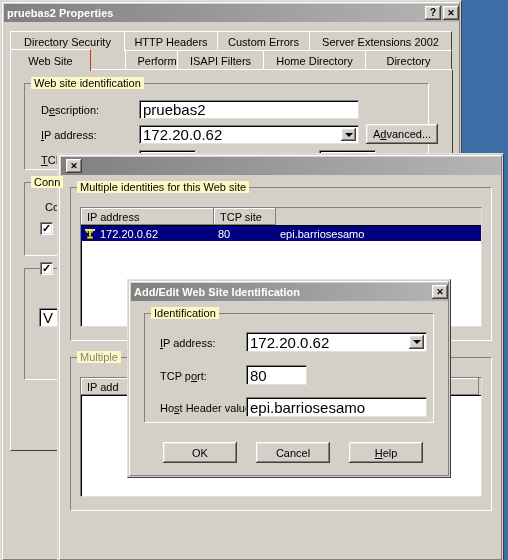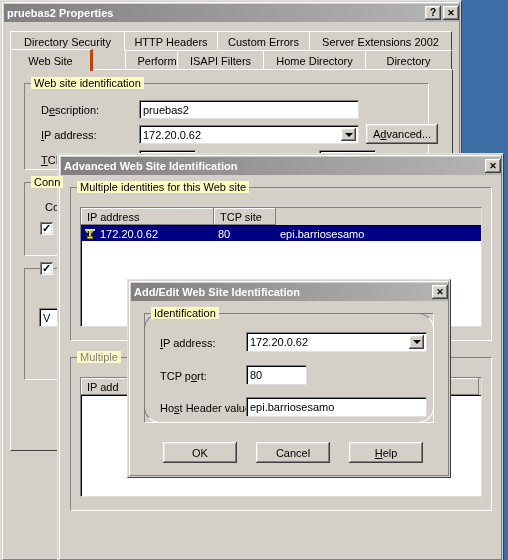--- a/index.html
+++ b/index.html
@@ -40,21 +40,21 @@
   .group::after{content:"";position:absolute;inset:-1px -1px -1px -1px;border:1px solid #fff;border-left-color:#808080;border-top-color:#808080;pointer-events:none;}
   .grouplbl{position:absolute;background:#fef9c3;padding:0 3px;font-size:11px;top:-7px;left:6px;z-index:2;white-space:nowrap;}
   .grayed{color:#808080;}
   .lbl{position:absolute;white-space:nowrap;font-size:11px;}
   .field{
     position:absolute;background:#fff;
     border-top:1px solid #808080;border-left:1px solid #808080;
     border-right:1px solid #dfdfdf;border-bottom:1px solid #dfdfdf;
     box-shadow: inset 1px 1px 0 #000, inset -1px -1px 0 #fff;
     display:flex;align-items:center;
-    padding-left:3px;font-size:11px;overflow:hidden;white-space:nowrap;
+    padding-left:3px;font-size:15px;overflow:hidden;white-space:nowrap;
   }
   .combo{position:absolute;}
   .combo .arrow{
     position:absolute;right:2px;top:2px;width:15px;bottom:2px;background:#d4d0c8;
     box-shadow: inset -1px -1px 0 #404040, inset 1px 1px 0 #fff, inset -2px -2px 0 #808080, inset 2px 2px 0 #dfdfdf;
     display:flex;align-items:center;justify-content:center;
   }
   .arrow i{display:block;width:0;height:0;border-left:4px solid transparent;border-right:4px solid transparent;border-top:4px solid #000;}
   .btn{
     position:absolute;background:#d4d0c8;
@@ -69,21 +69,21 @@
   }
   .chk b{position:absolute;left:2px;top:0px;font-size:11px;font-weight:bold;line-height:13px;color:#000;}
   
   .tabrow{position:absolute;}
   .tab{
     position:absolute;background:#d4d0c8;height:19px;
     border-top:1px solid #fff;border-left:1px solid #fff;border-right:1px solid #404040;
     display:flex;align-items:center;justify-content:center;
     font-size:11px;white-space:nowrap;
   }
-  .tab.active{height:21px;z-index:5;border-right:3px solid #c2410c;text-align:right;}
+  .tab.active{height:21px;z-index:5;border-right:1px solid #c2410c;text-align:right;}
   .tabbody{position:absolute;background:#d4d0c8;
     border-top:1px solid #fff;border-left:1px solid #fff;border-right:1px solid #404040;border-bottom:1px solid #404040;}
   
   .lv{position:absolute;background:#fff;
     box-shadow: inset 1px 1px 0 #000, inset -1px -1px 0 #fff;
     border-top:1px solid #808080;border-left:1px solid #808080;border-right:1px solid #dfdfdf;border-bottom:1px solid #dfdfdf;
     overflow:hidden;}
   .lvhead{display:flex;height:17px;background:#d4d0c8;border-bottom:1px solid #000;}
   .lvh{
     box-shadow: inset -1px -1px 0 #808080, inset 1px 1px 0 #fff;
@@ -208,21 +208,20 @@
   </div>
   <div class="btn" style="left:327px;top:521px;width:74px;height:22px;">
     <span><u>H</u>elp</span>
   </div>
 </div>
 
 <div class="dlgOuter" style="left:57px;top:153px;width:445px;height:407px;">
   <div class="dlgInner"></div>
 
   <div class="titlebar tb-active" style="width:437px;">
-    <span class="tb-caption">Advanced Web Site Identification</span>
     <span class="tbtn" style="font-size:9px;">✕</span>
   </div>
 
   <div class="group" style="left:12px;top:33px;width:420px;height:152px;">
     <span class="grouplbl">Multiple identities for this Web site</span>
   </div>
 
   <div class="lv" style="left:22px;top:53px;width:400px;height:118px;">
     <div class="lvhead">
       <div class="lvh" style="width:133px;">
@@ -264,21 +263,21 @@
 </div>
 
 <div class="dlgOuter" style="left:127px;top:279px;width:322px;height:197px;">
   <div class="dlgInner"></div>
 
   <div class="titlebar tb-active" style="width:314px;">
     <span class="tb-caption">Add/Edit Web Site Identification</span>
     <span class="tbtn" style="font-size:9px;">✕</span>
   </div>
 
-  <div class="group" style="left:16px;top:33px;width:288px;height:108px;border-radius:16px;">
+  <div class="group" style="left:16px;top:33px;width:288px;height:108px;">
     <span class="grouplbl">Identification</span>
   </div>
 
   <span class="lbl" style="left:32px;top:57px;">
     <u>I</u>P address:
   </span>
   <div class="field combo" style="left:118px;top:52px;width:176px;height:18px;">
     <span>172.20.0.62</span>
     <span class="arrow">
         <i></i>

